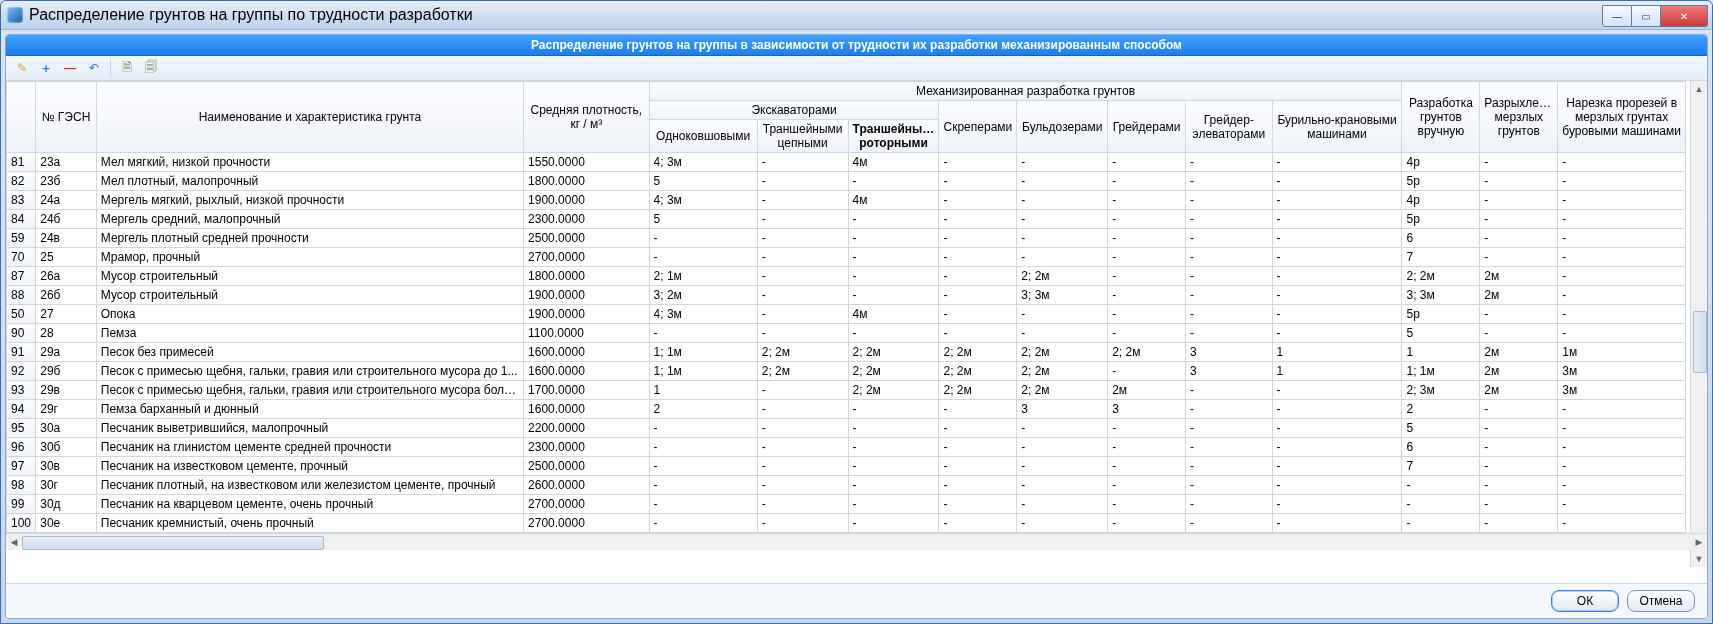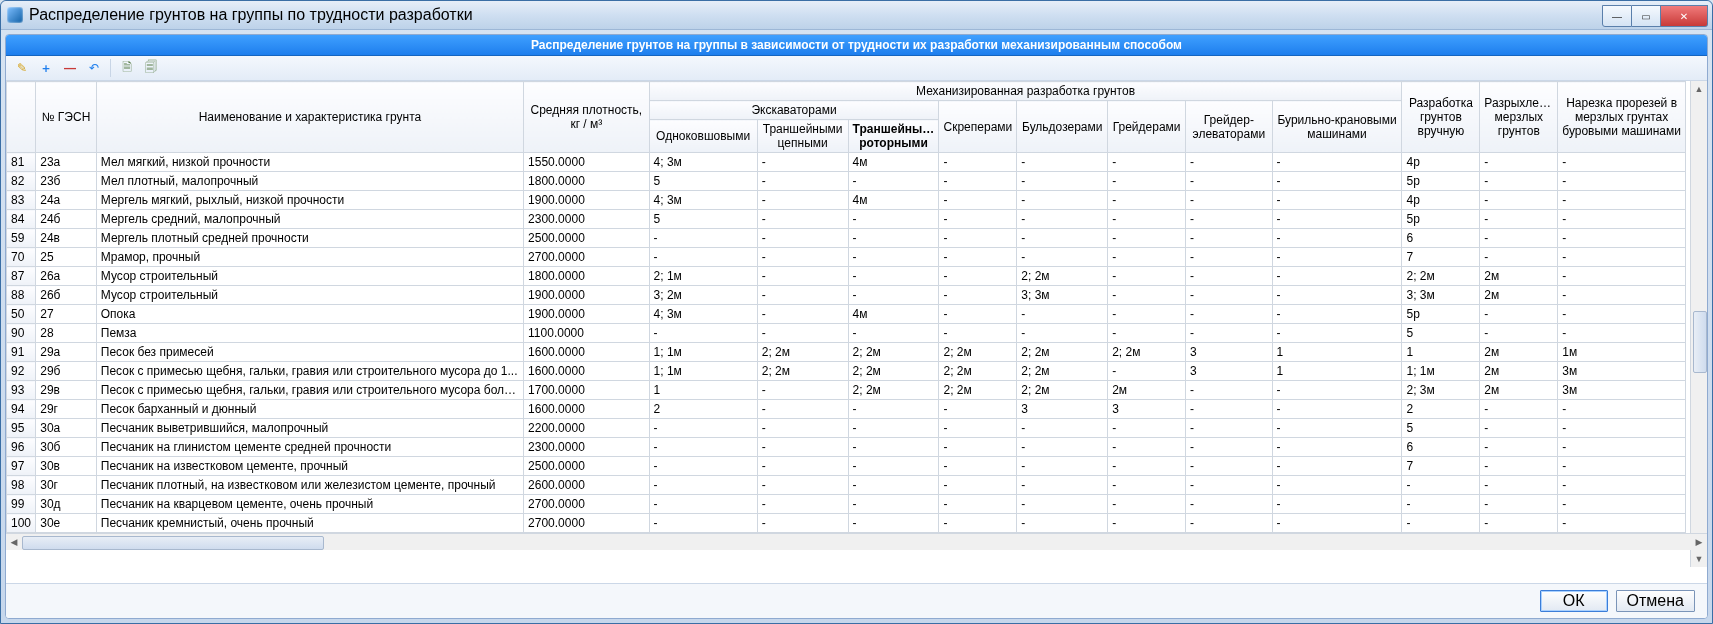--- a/index.html
+++ b/index.html
@@ -212,23 +212,23 @@
     align-items:center;
     gap:8px;
     padding: 0 12px;
     border-top:1px solid #cbd7e7;
     background:#f4f7fb;
   }
   .dlg-btn {
     min-width: 68px;
     height: 22px;
     border:1px solid #7a94b8;
-    border-radius:1px;
+    border-radius:8px;
     background: linear-gradient(to bottom,#fefefe,#e2e9f3);
-    font-size:16px;
+    font-size:12px;
     color:#000;
     padding: 0 10px;
     cursor: default;
   }
   .dlg-btn.default {
     border-color:#3b7dd8;
     box-shadow: 0 0 0 1px #a8d0ff inset;
   }
 
   
@@ -556,21 +556,21 @@
               <td>2м</td>
               <td>-</td>
               <td>-</td>
               <td>2; 3м</td>
               <td>2м</td>
               <td>3м</td>
             </tr>
             <tr>
               <td class="row-indicator">94</td>
               <td>29г</td>
-              <td>Песок барханный и дюнный</td>
+              <td>Пемза барханный и дюнный</td>
               <td>1600.0000</td>
               <td>2</td>
               <td>-</td>
               <td>-</td>
               <td>-</td>
               <td>3</td>
               <td>3</td>
               <td>-</td>
               <td>-</td>
               <td>2</td>

